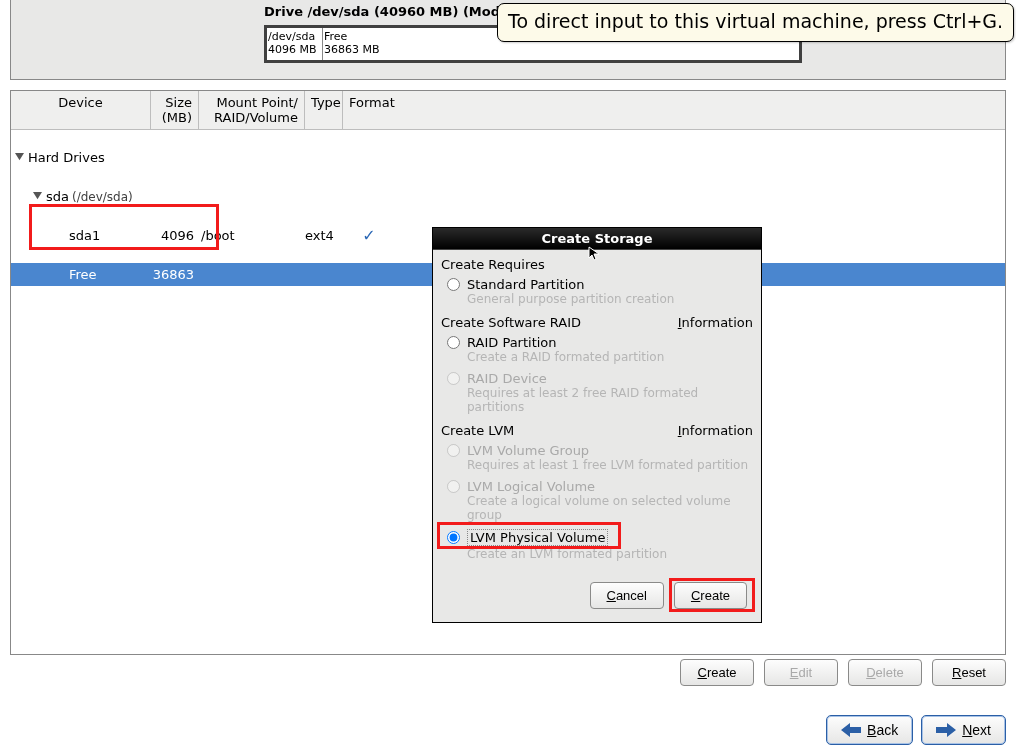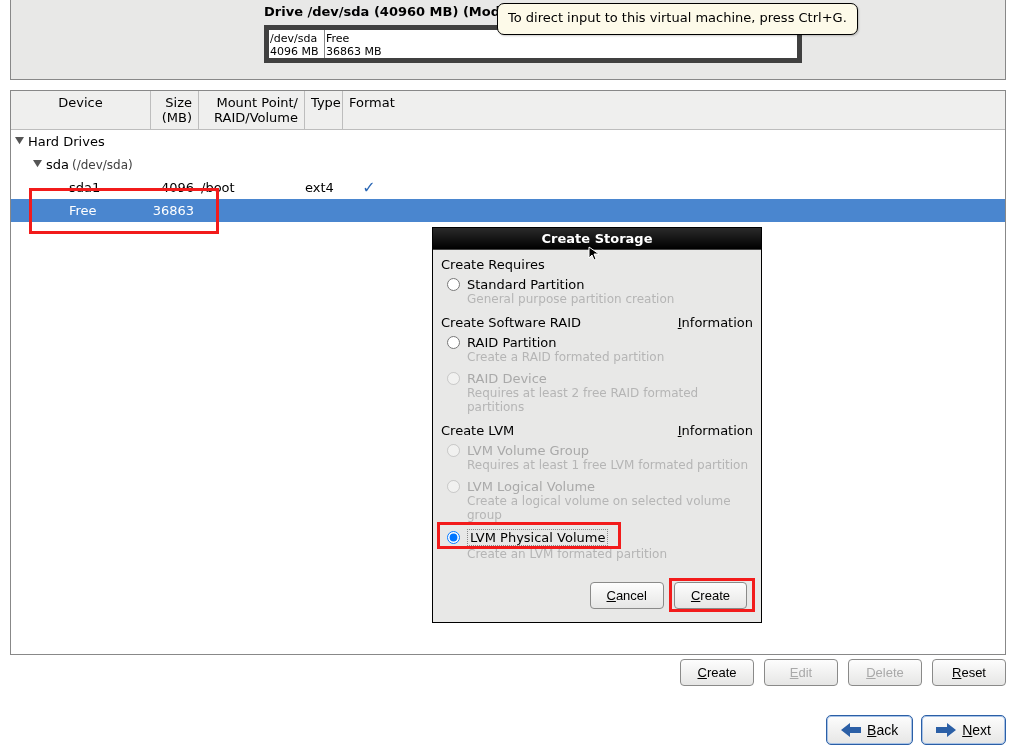--- a/index.html
+++ b/index.html
@@ -2,42 +2,42 @@
 <html><head>
 <meta charset="utf-8">
 <style>
   * { box-sizing: border-box; }
   html, body { margin:0; padding:0; height:100%; font-family: "DejaVu Sans", "Liberation Sans", Arial, sans-serif; font-size:13px; color:#000; background:#fff; }
   .wrapper { width:1016px; height:755px; position:relative; background:#fff; }
 
   
   .drive-summary { border:1px solid #888; border-top:none; margin:0 10px; height:80px; background:#e8e8e7; position:relative; }
   .drive-title { position:absolute; left:253px; top:4px; font-weight:bold; font-size:13px; }
-  .bar { position:absolute; left:253px; top:25px; width:538px; height:38px; border:5px solid #404040; background:#fff; display:flex; }
+  .bar { position:absolute; left:253px; top:25px; width:538px; height:38px; border:3px solid #404040; background:#fff; display:flex; }
   .bar .seg { border-right:1px solid #888; background:#fff; display:flex; flex-direction:column; justify-content:flex-start; font-size:11px; line-height:13px; padding:2px 1px 0 1px; }
   .bar .seg:last-child { border-right:none; }
   .seg .s1 { white-space:nowrap; }
   .seg .s2 { white-space:nowrap; }
 
   
-  .tooltip { position:absolute; left:497px; top:3px; background:#fdfae9; border:1px solid #000; border-radius:7px; padding:6px 10px 9px 10px; font-size:13px; box-shadow:1px 1px 2px rgba(0,0,0,.2); }
+  .tooltip { position:absolute; left:497px; top:3px; background:#fdfae9; border:1px solid #000; border-radius:7px; padding:6px 10px 9px 10px; font-size:19px; box-shadow:1px 1px 2px rgba(0,0,0,.2); }
 
   
   .panel { margin:10px; border:1px solid #888; height:565px; position:relative; background:#fff; }
   .thead { display:flex; background:#efefee; border-bottom:1px solid #bdbdbd; }
   .th { border-right:1px solid #bdbdbd; padding:4px 6px; font-size:13px; text-align:center; }
   .th .sub { font-size:13px; }
   .th-device { width:140px; text-align:center; }
   .th-size   { width:48px; text-align:right; }
   .th-mount  { width:106px;text-align:right; }
   .th-type   { width:38px; }
   .th-format { width:52px; border-right:none; }
 
   .tree { position:relative; }
-  .row { display:flex; align-items:center; height:23px; font-size:13px; }
+  .row { display:flex; align-items:center; height:23px; font-size:13px;margin-top:16px; }
   .row .dev  { width:140px; padding-left:4px; display:flex; align-items:center; }
   .row .size { width:48px; text-align:right; padding-right:5px; }
   .row .mnt  { width:106px; padding-left:2px; }
   .row .typ  { width:38px; padding-left:0; }
   .row .fmt  { width:52px; text-align:center; }
   .devpath { color:#404040; font-size:12px; margin-left:3px; }
   .tri { display:inline-block; width:9px; height:9px; margin-right:4px; }
   .tri svg { display:block; }
   .check { color:#2a67b5; font-size:16px; }
 

